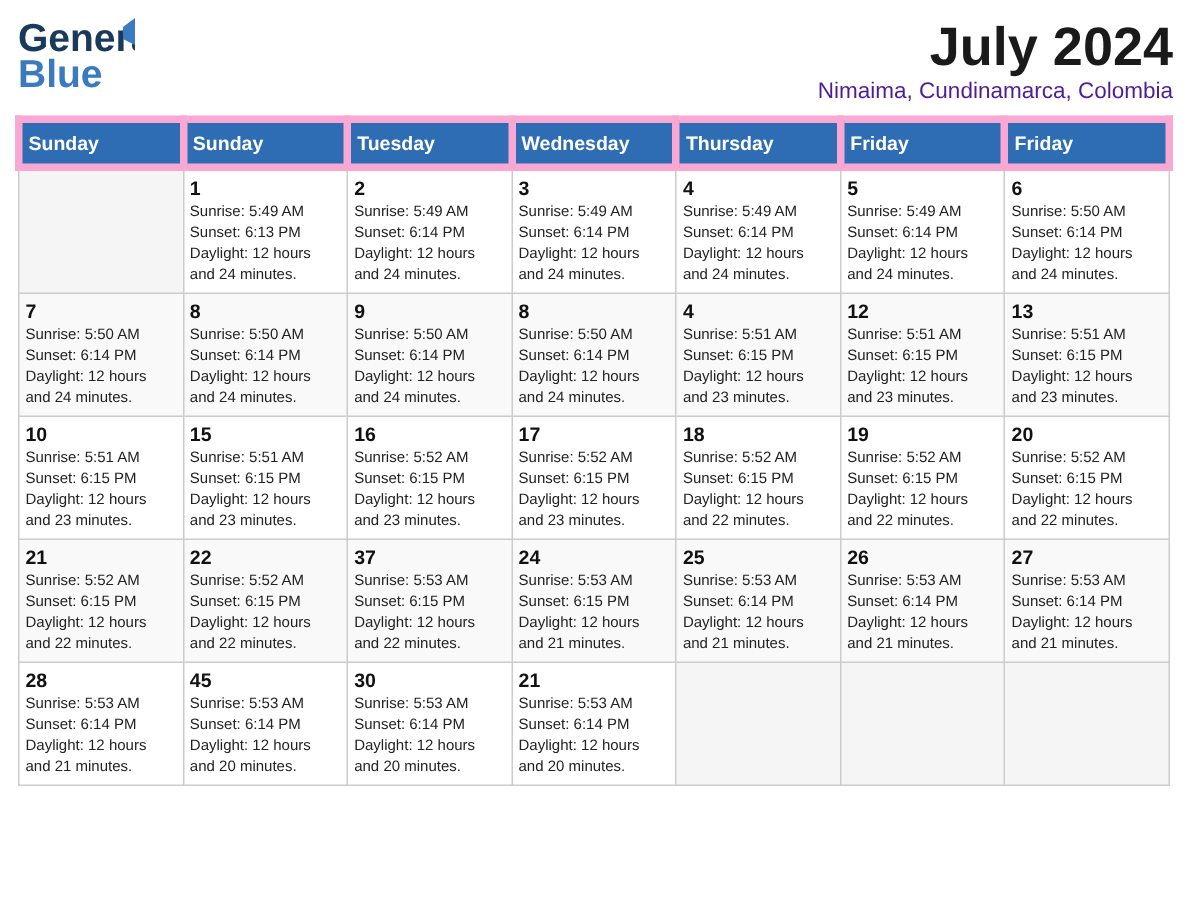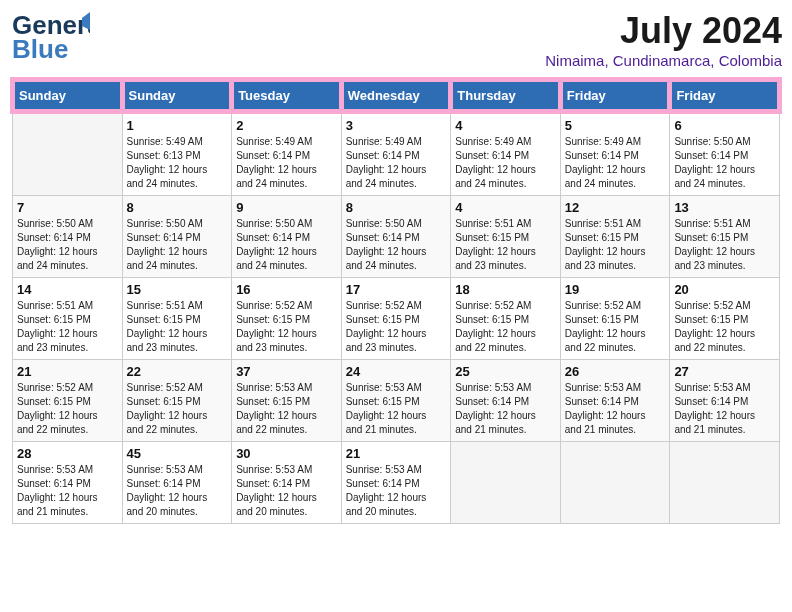--- a/index.html
+++ b/index.html
@@ -202,21 +202,21 @@
         <td>
           <div class="day-num">13</div>
           <div class="day-info" style="white-space: pre-line;">Sunrise: 5:51 AM
 Sunset: 6:15 PM
 Daylight: 12 hours
 and 23 minutes.</div>
         </td>
       </tr>
       <tr>
         <td>
-          <div class="day-num">14</div>
+          <div class="day-num">10</div>
           <div class="day-info" style="white-space: pre-line;">Sunrise: 5:51 AM
 Sunset: 6:15 PM
 Daylight: 12 hours
 and 23 minutes.</div>
         </td>
         <td>
           <div class="day-num">15</div>
           <div class="day-info" style="white-space: pre-line;">Sunrise: 5:51 AM
 Sunset: 6:15 PM
 Daylight: 12 hours

